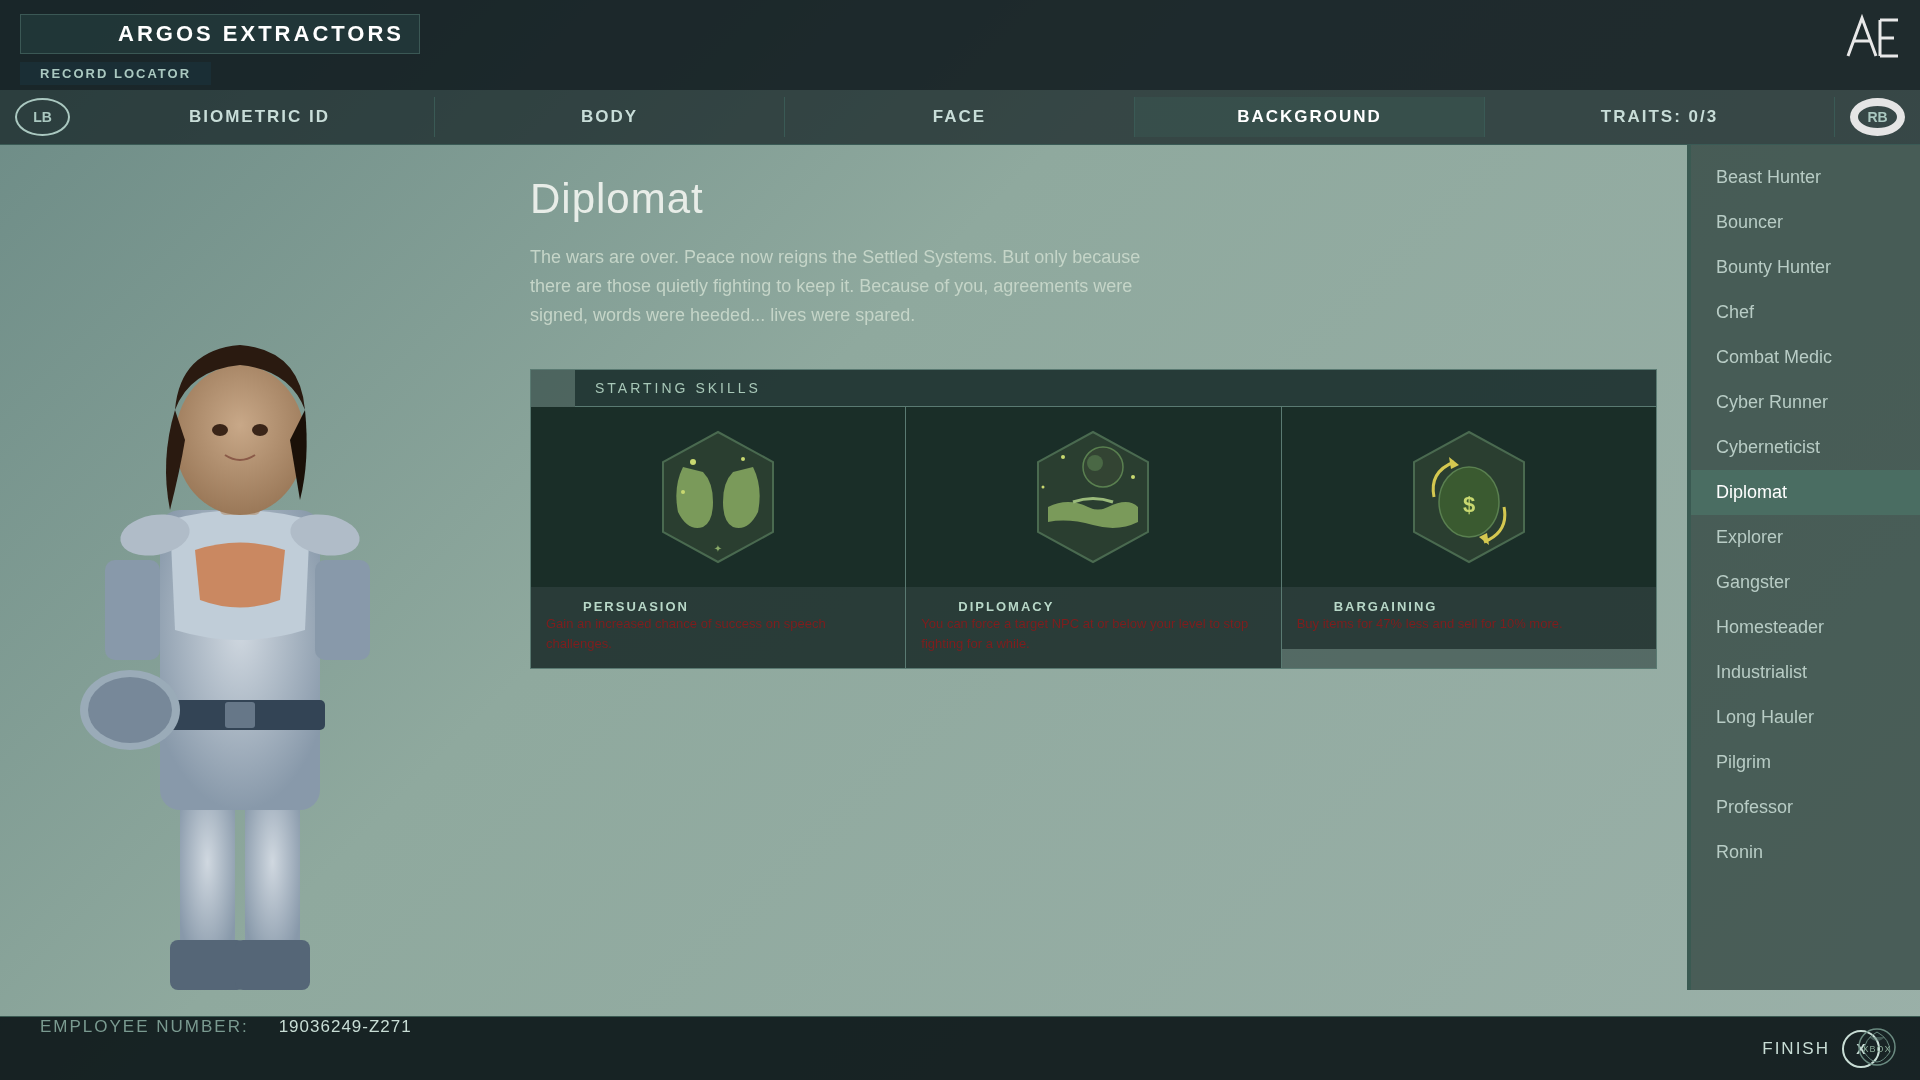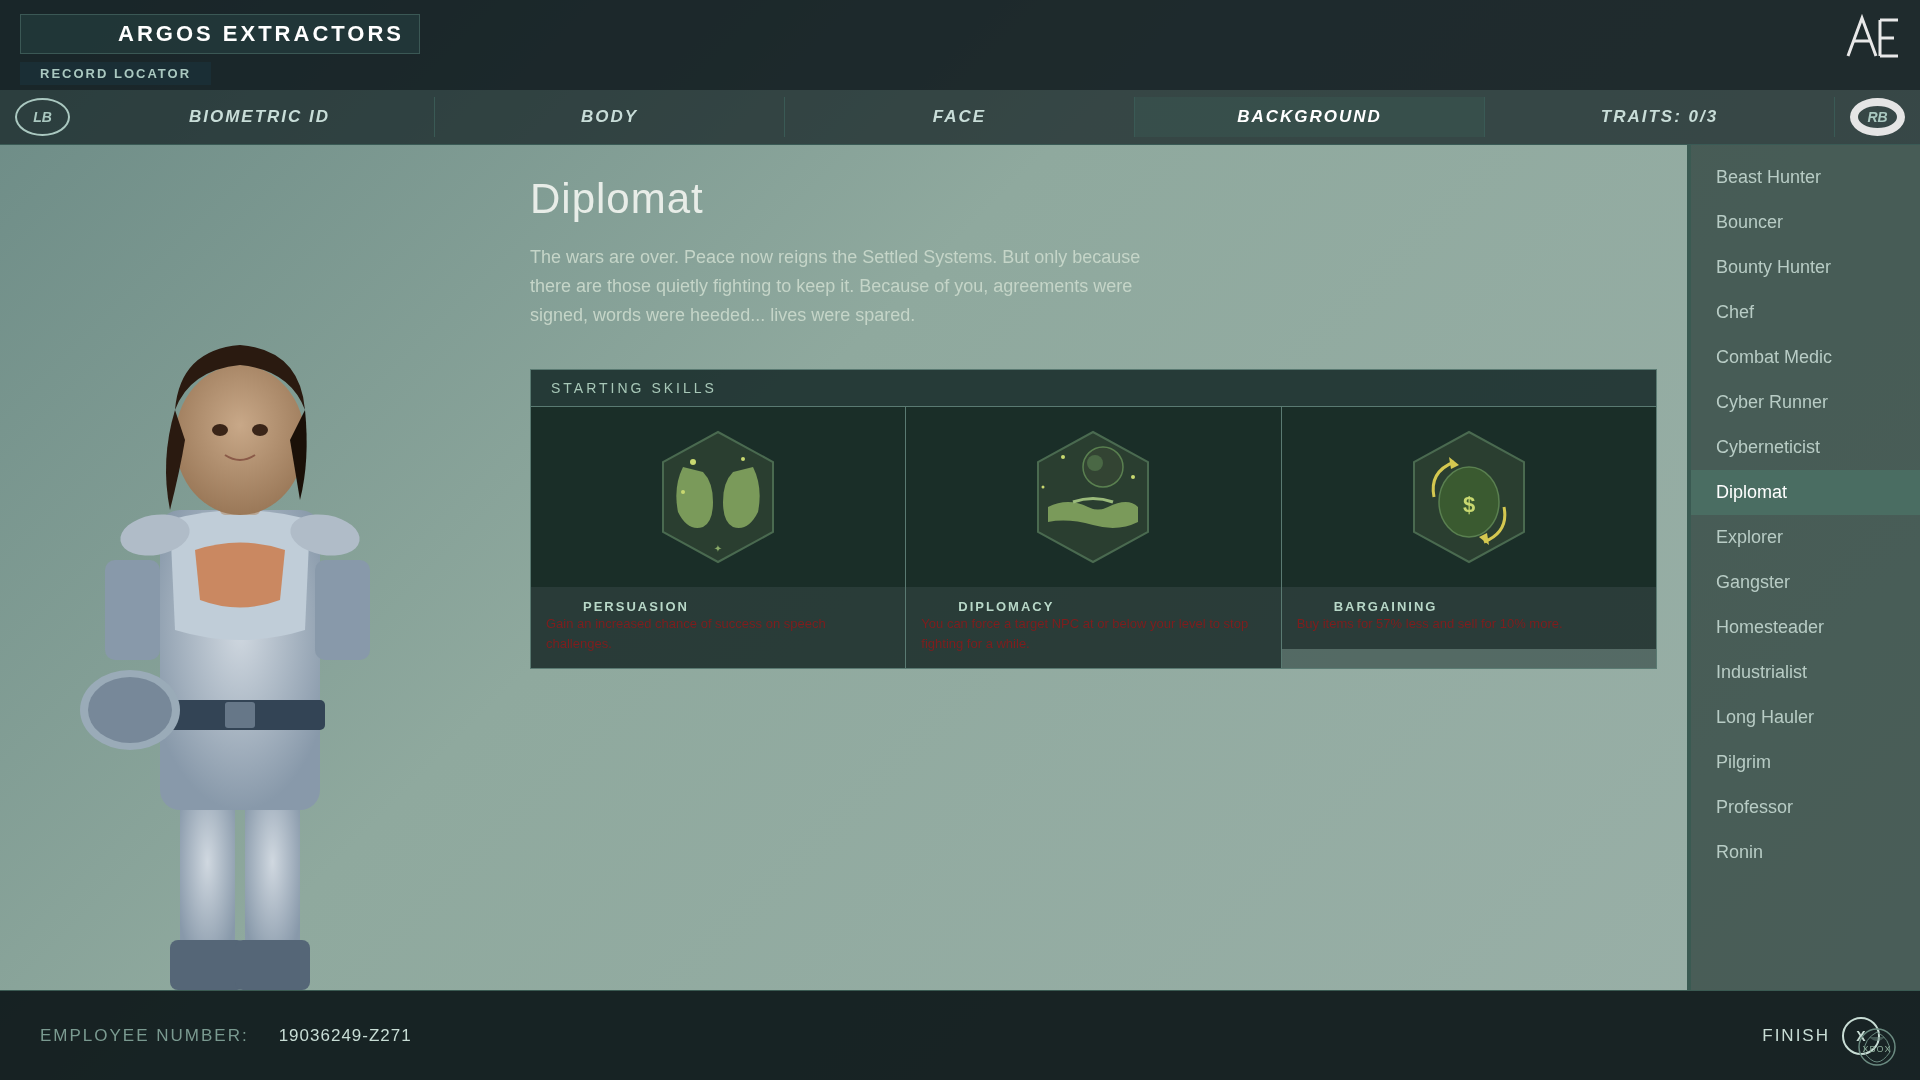--- a/index.html
+++ b/index.html
@@ -54,21 +54,20 @@
     .nav-tabs {
       position: absolute;
       top: 90px;
       left: 0; right: 0;
       height: 55px;
       background: rgba(15, 28, 32, 0.7);
       display: flex;
       align-items: center;
       gap: 0;
       border-bottom: 1px solid #3a5a55;
-      font-style: italic;
     }
 
     .nav-lb {
       width: 55px;
       height: 38px;
       border: 2px solid #aac8c0;
       border-radius: 50%;
       display: flex;
       align-items: center;
       justify-content: center;
@@ -172,20 +171,21 @@
     }
 
     .skills-header {
       background: rgba(20, 40, 38, 0.7);
       padding: 10px 20px;
       color: #a8c8b8;
       font-size: 14px;
       letter-spacing: 3px;
       text-transform: uppercase;
       border-bottom: 1px solid #5a7a72;
+      margin-left: 44px;
     }
 
     .skills-grid {
       display: flex;
       gap: 0;
     }
 
     .skill-card {
       flex: 1;
       border-right: 1px solid #5a7a72;
@@ -263,24 +263,23 @@
     
     .sidebar-divider {
       width: 3px;
       background: #3a5a52;
     }
 
     
     .bottom-bar {
       position: absolute;
       bottom: 0; left: 0; right: 0;
-      height: 90px;
+      height: 64px;
       background: rgba(10, 20, 22, 0.9);
       display: flex;
-      align-items: center;
       padding: 0 40px;
       border-top: 1px solid #3a5a52;
       margin-top: 46px;
     }
 
     .employee-label {
       color: #7a9a90;
       font-size: 17px;
       letter-spacing: 2px;
       text-transform: uppercase;
@@ -511,21 +510,21 @@
 
               <path d="M45 80 Q40 55 65 45" stroke="#d4c850" stroke-width="3" fill="none" marker-end="url(#arr)"></path>
               <path d="M115 90 Q120 115 95 125" stroke="#d4c850" stroke-width="3" fill="none" marker-end="url(#arr2)"></path>
 
               <polygon points="60,40 70,48 62,52" fill="#d4c850"></polygon>
               <polygon points="100,128 90,120 98,116" fill="#d4c850"></polygon>
             </svg>
           </div>
           <div class="skill-info">
             <div class="skill-name">BARGAINING</div>
-            <div class="skill-desc">Buy items for 57% less and sell for 10% more.</div>
+            <div class="skill-desc">Buy items for 47% less and sell for 10% more.</div>
           </div>
         </div>
 
       </div>
     </div>
   </div>
 
   <div class="sidebar-divider"></div>
 
   <div class="right-sidebar">

